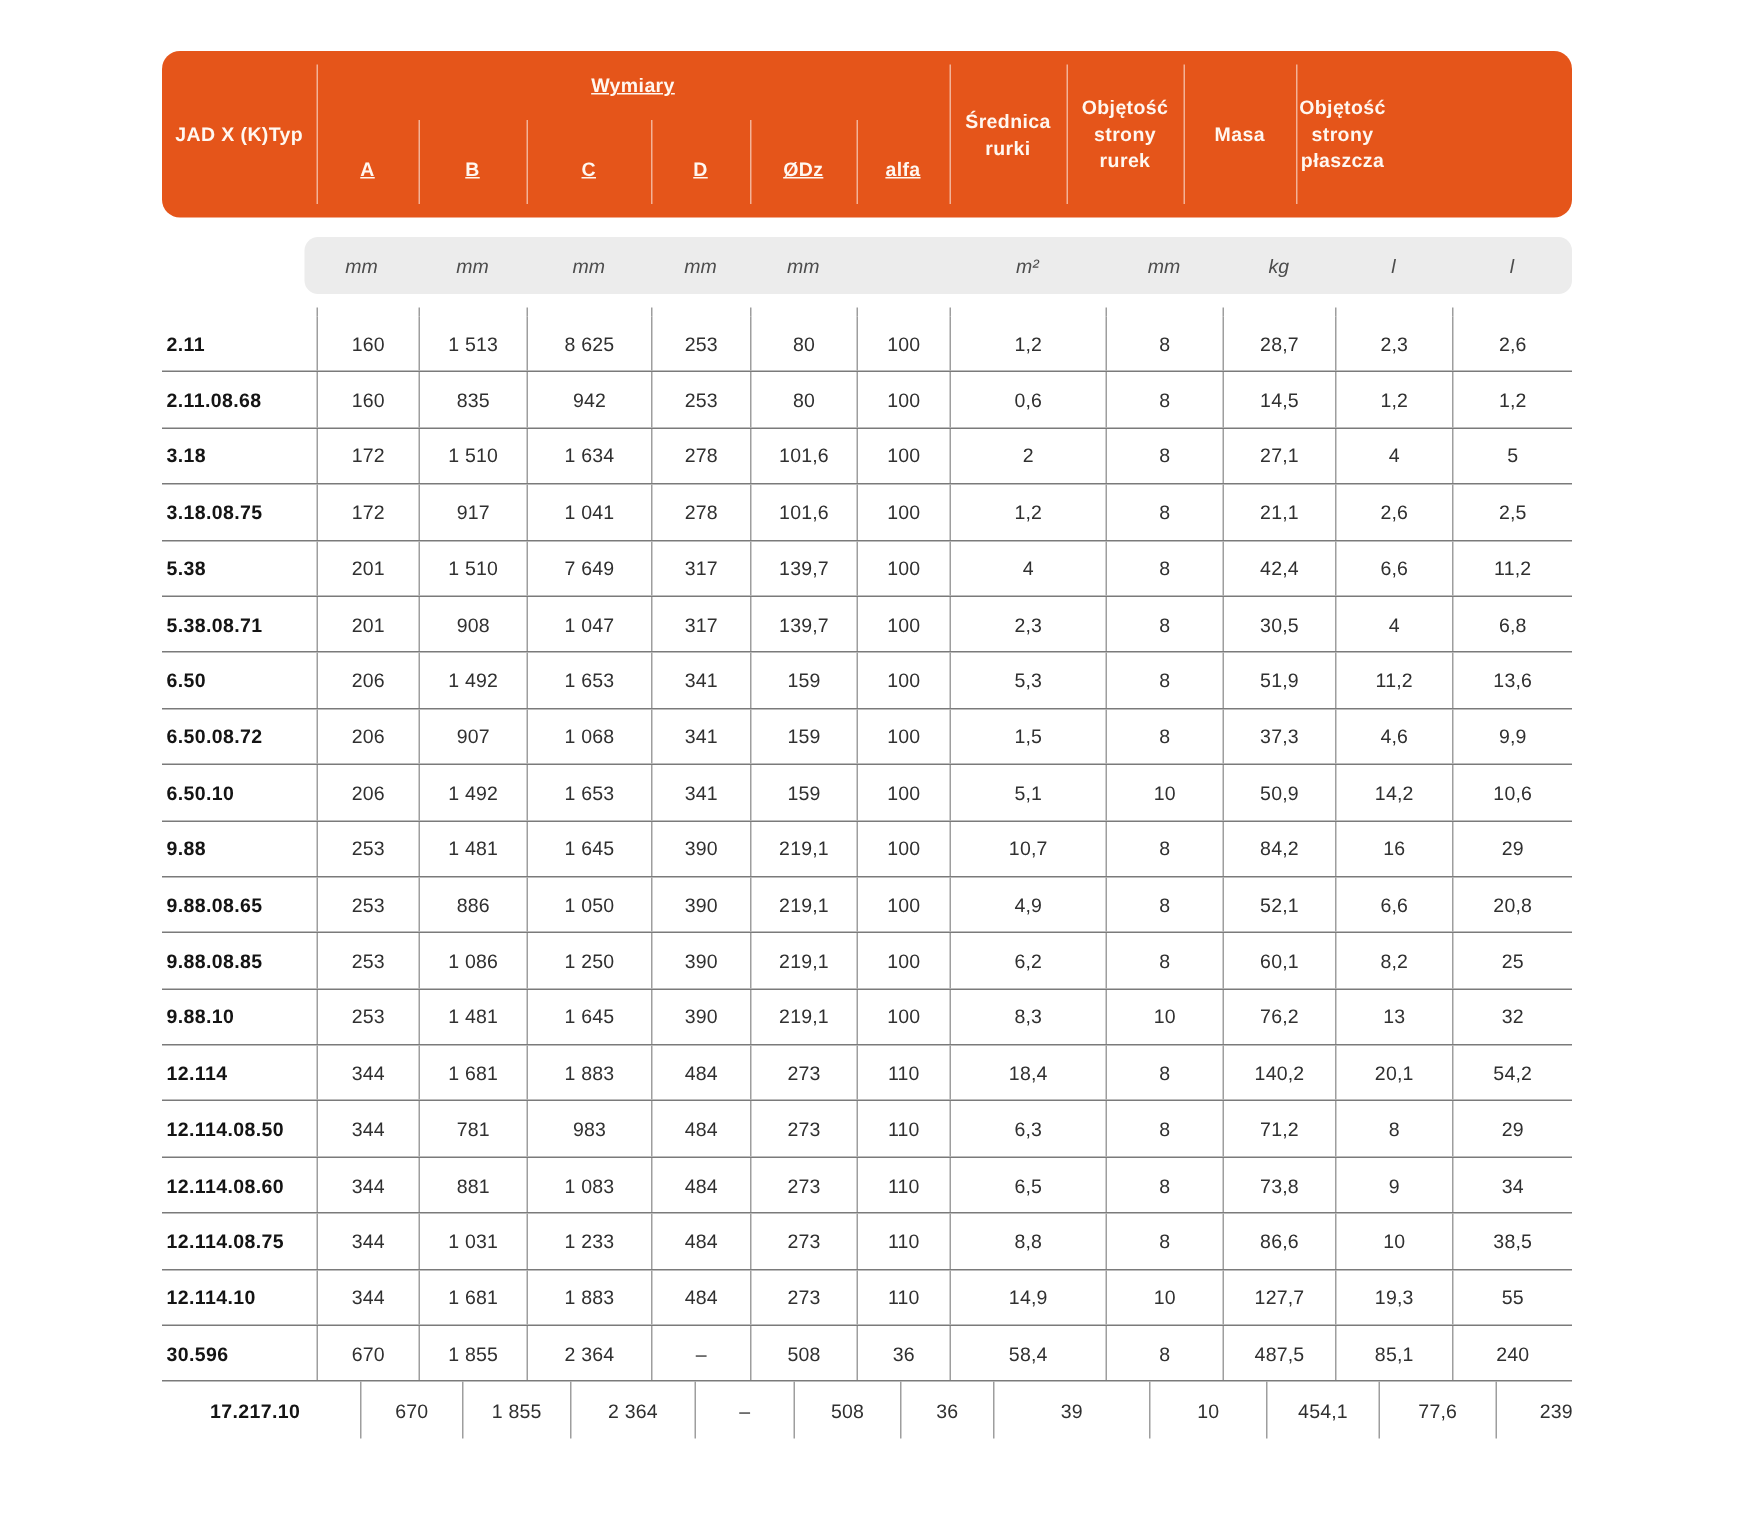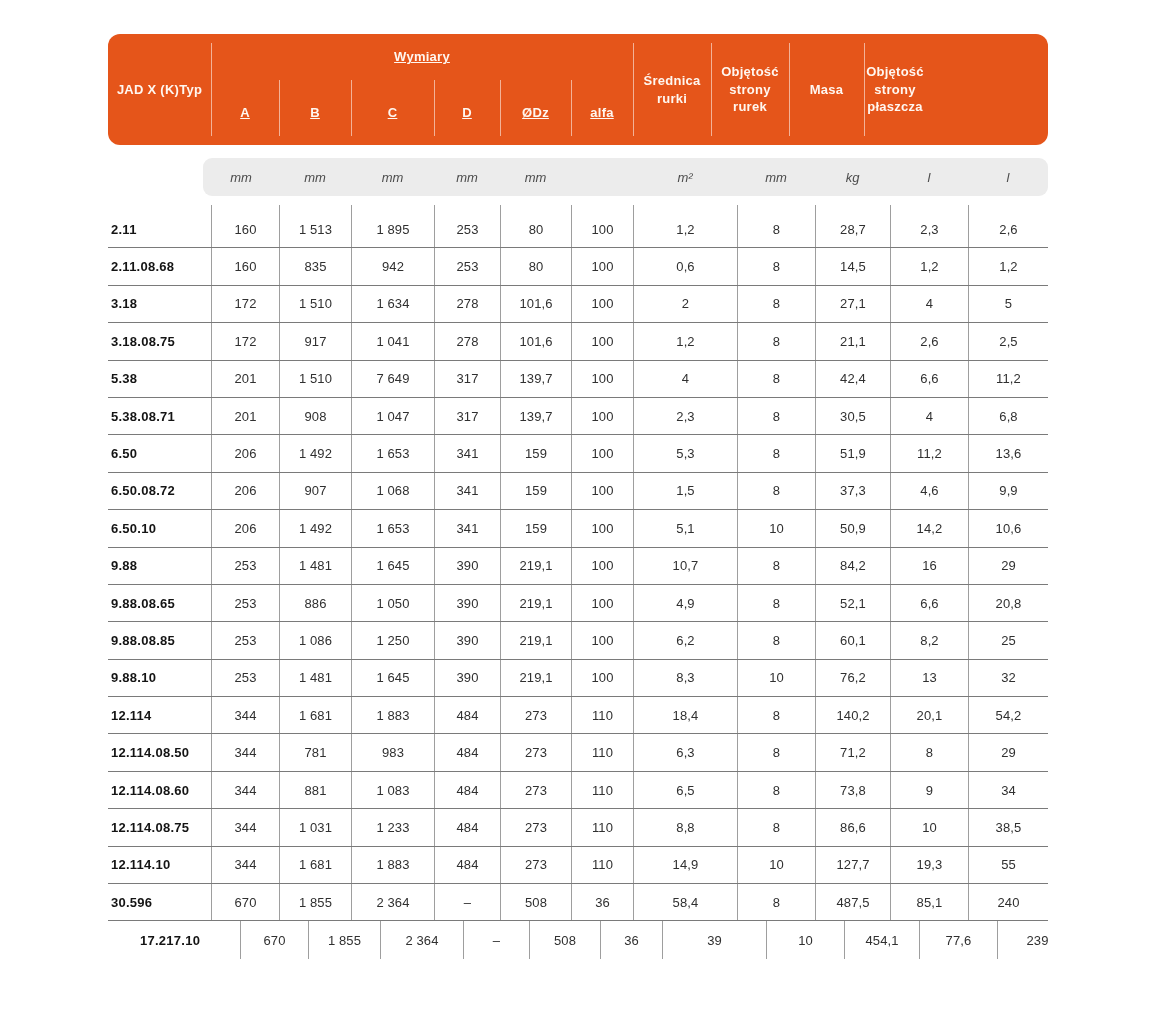--- a/index.html
+++ b/index.html
@@ -113,21 +113,21 @@
           <div></div>
           <div></div>
           <div></div>
           <div></div>
       </div>
       <div data-name="rows-host">
   <div class="row cols" data-name="table-row">
     <div data-name="cell-type">2.11</div>
     <div data-name="cell-a">160</div>
     <div data-name="cell-b">1 513</div>
-    <div data-name="cell-c">1 895</div>
+    <div data-name="cell-c">8 625</div>
     <div data-name="cell-d">253</div>
     <div data-name="cell-dz">80</div>
     <div data-name="cell-alfa">100</div>
     <div data-name="cell-heat-area">1,2</div>
     <div data-name="cell-tube-diameter">8</div>
     <div data-name="cell-mass">28,7</div>
     <div data-name="cell-tube-side-volume">2,3</div>
     <div data-name="cell-shell-side-volume">2,6</div>
   </div>
 

